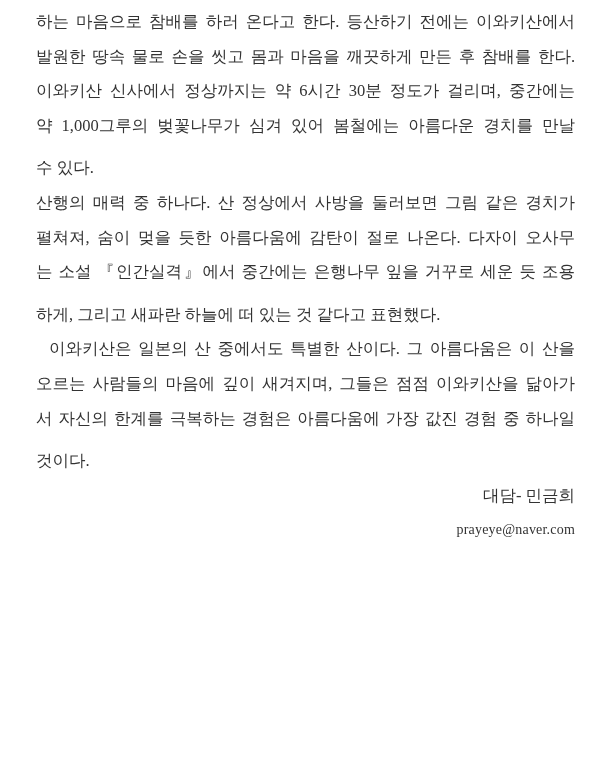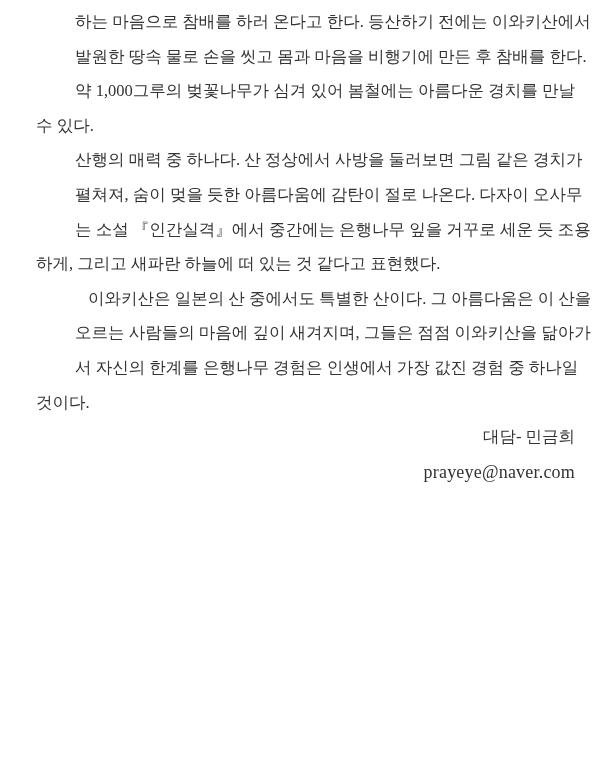--- a/index.html
+++ b/index.html
@@ -23,57 +23,58 @@
     line-height: 34.6px;
     color: #333333;
   }
   .line {
     white-space: nowrap;
     height: 34.6px;
   }
   .line.fill {
     text-align: justify;
     text-align-last: justify;
-    margin-left: 39px;
   }
   .line.left {
     text-align: right;
     text-align-last: left;
+    margin-top: 8px;
   }
   .line.right {
     text-align: left;
     text-align-last: right;
   }
   .line.indent {
     text-indent: 13px;
   }
   .line.email {
-    font-size: 18px;
+    font-size: 14px;
     letter-spacing: 0.2px;
   }
 </style>
 </head>
 <body>
 
 <div class="page">
   <div id="article-body">
       <div>
         <div class="line fill">하는 마음으로 참배를 하러 온다고 한다. 등산하기 전에는 이와키산에서</div>
-        <div class="line fill">발원한 땅속 물로 손을 씻고 몸과 마음을 비행기에 만든 후 참배를 한다.</div>
+        <div class="line fill">발원한 땅속 물로 손을 씻고 몸과 마음을 깨끗하게 만든 후 참배를 한다.</div>
+        <div class="line fill">이와키산 신사에서 정상까지는 약 6시간 30분 정도가 걸리며, 중간에는</div>
         <div class="line fill">약 1,000그루의 벚꽃나무가 심겨 있어 봄철에는 아름다운 경치를 만날</div>
         <div class="line left">수 있다.</div>
       </div>
       <div>
         <div class="line fill">산행의 매력 중 하나다. 산 정상에서 사방을 둘러보면 그림 같은 경치가</div>
         <div class="line fill">펼쳐져, 숨이 멎을 듯한 아름다움에 감탄이 절로 나온다. 다자이 오사무</div>
         <div class="line fill">는 소설 『인간실격』에서 중간에는 은행나무 잎을 거꾸로 세운 듯 조용</div>
         <div class="line left">하게, 그리고 새파란 하늘에 떠 있는 것 같다고 표현했다.</div>
       </div>
       <div>
         <div class="line fill indent">이와키산은 일본의 산 중에서도 특별한 산이다. 그 아름다움은 이 산을</div>
         <div class="line fill">오르는 사람들의 마음에 깊이 새겨지며, 그들은 점점 이와키산을 닮아가</div>
-        <div class="line fill">서 자신의 한계를 은행나무 경험은 인생에서 가장 값진 경험 중 하나일</div>
+        <div class="line fill">서 자신의 한계를 극복하는 경험은 아름다움에 가장 값진 경험 중 하나일</div>
         <div class="line left">것이다.</div>
       </div>
     </div>
   <div class="line right">대담- 민금희</div>
   <div class="line right email">prayeye@naver.com</div>
 </div>
 
 </body></html>

